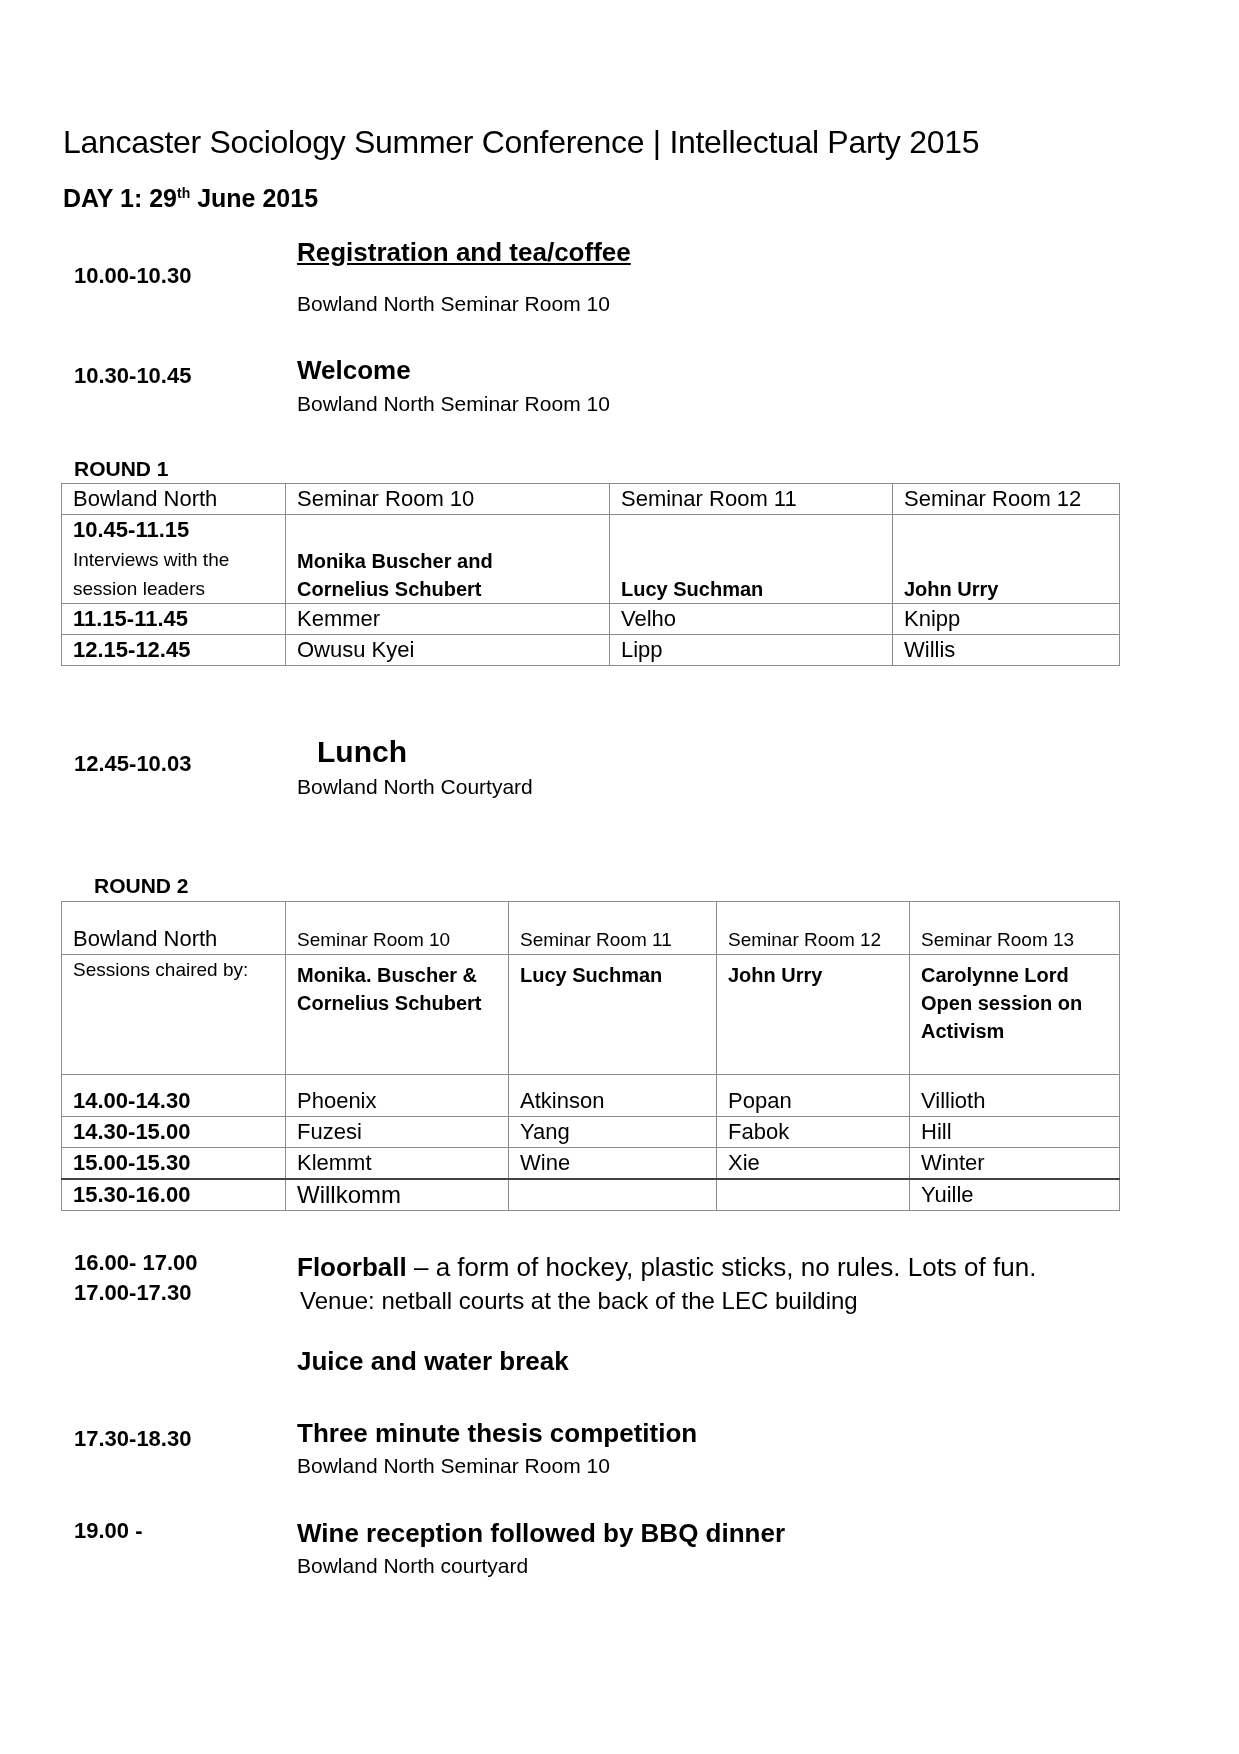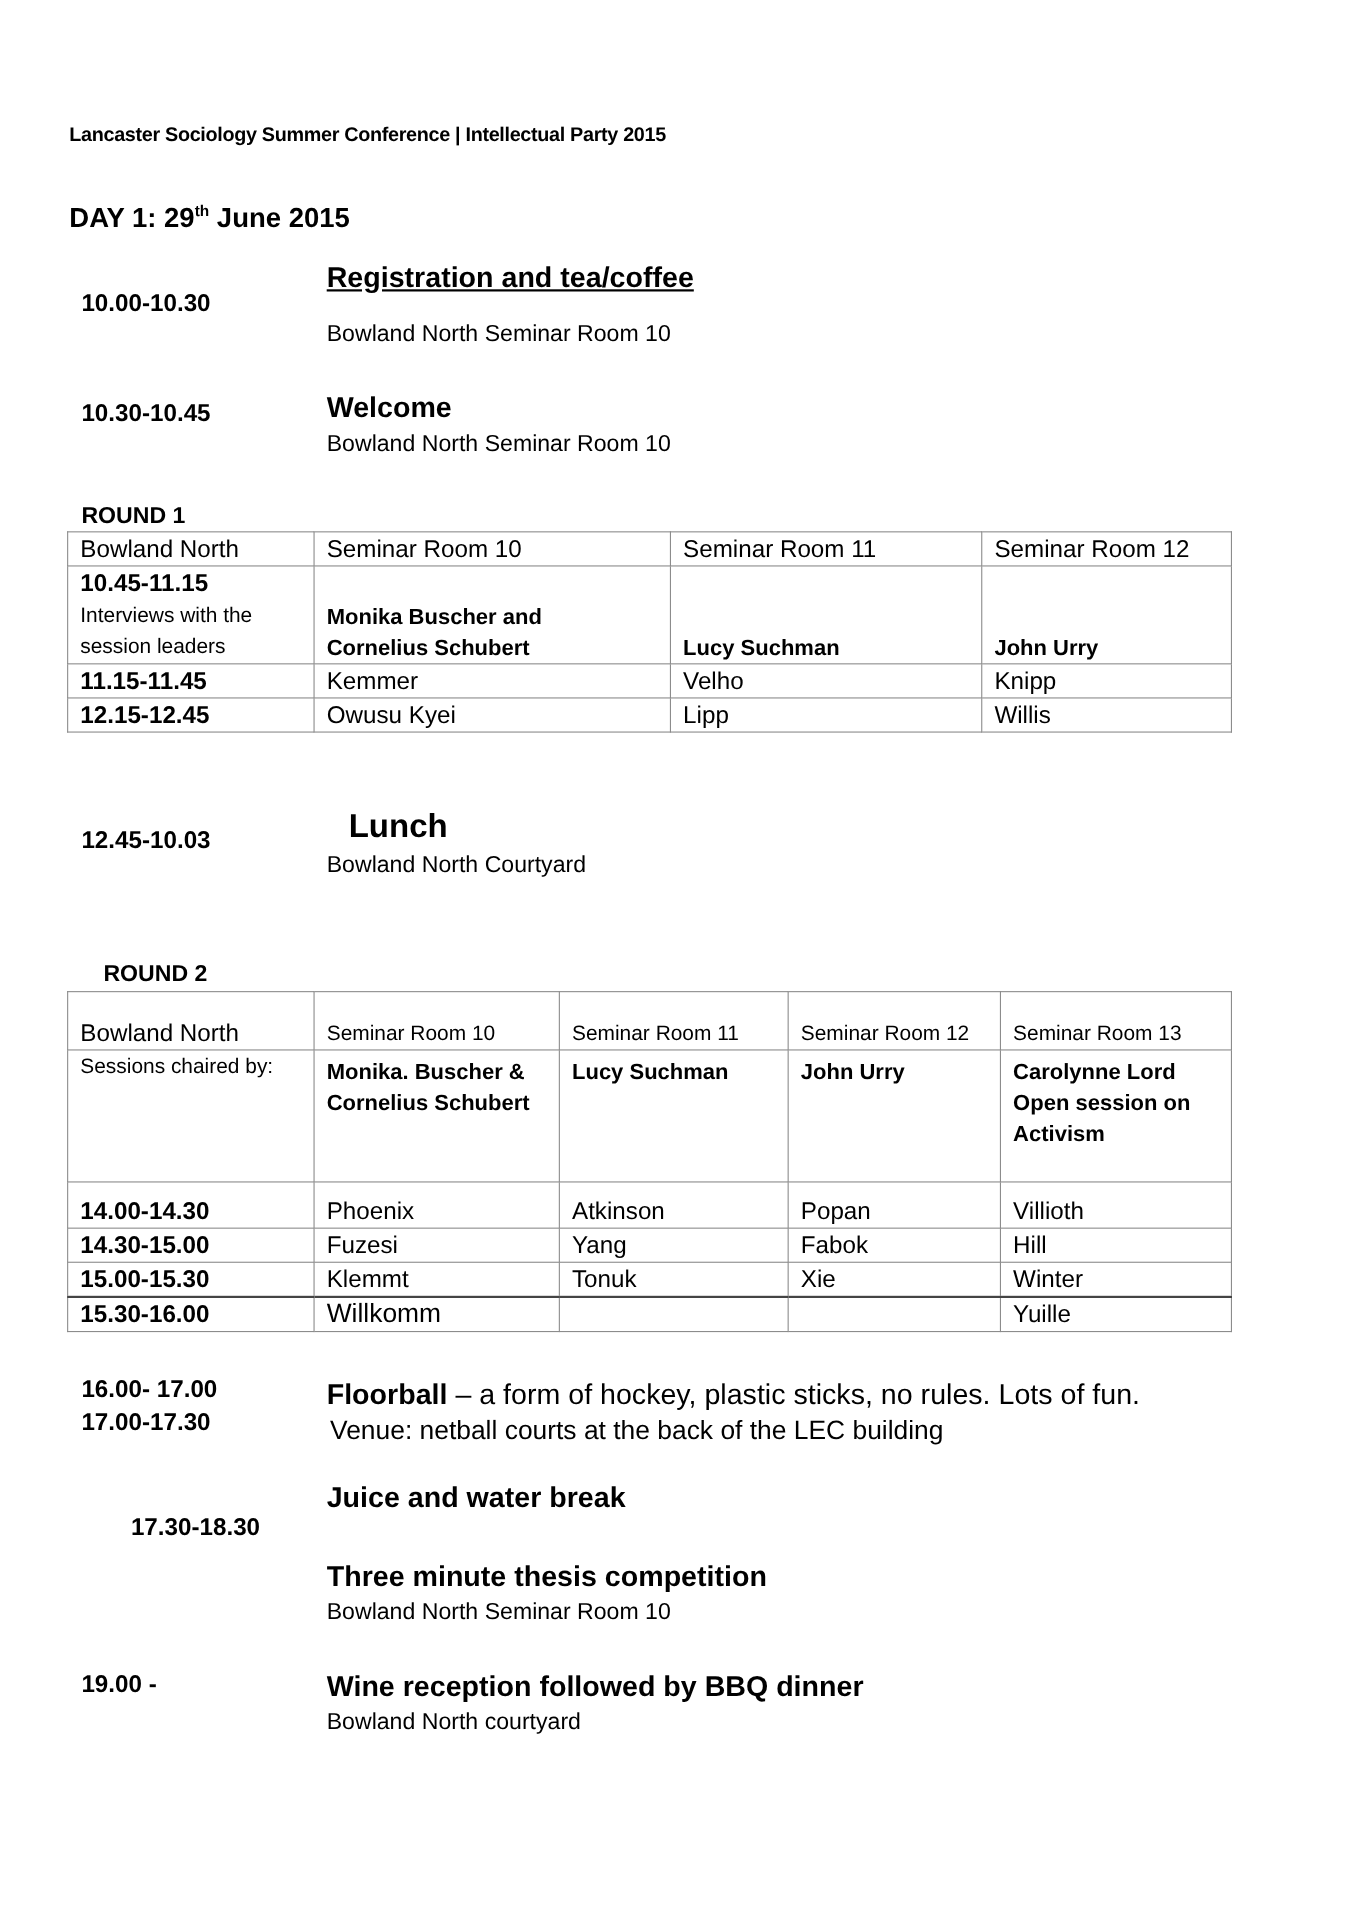--- a/index.html
+++ b/index.html
@@ -1,19 +1,19 @@
 <!DOCTYPE html>
 <html><head>
 <meta charset="utf-8">
 <style>
   html, body { margin:0; padding:0; background:#ffffff; }
   body { width:1239px; height:1754px; position:relative; overflow:hidden;
          font-family:"Liberation Sans", "DejaVu Sans", sans-serif; color:#000; }
   .abs { position:absolute; }
-  .title { left:63px; top:112px; font-size:18px; font-weight:bold; letter-spacing:-0.3px; white-space:nowrap; }
+  .title { left:63px; top:124px; font-size:32px; font-weight:normal; letter-spacing:-0.3px; white-space:nowrap; }
   .day { left:63px; top:184px; font-size:25px; font-weight:bold; white-space:nowrap; }
   .day sup { font-size:14px; vertical-align:super; line-height:0; }
   .ev-time { position:absolute; left:74px; font-size:22px; font-weight:bold; white-space:nowrap; }
   .ev-title { position:absolute; left:297px; font-size:26px; font-weight:bold; white-space:nowrap; }
   .ev-title.big { font-size:30px; }
   .ev-title .rest { font-weight:normal; }
   .ev-sub { position:absolute; left:297px; font-size:21px; white-space:nowrap; }
   .ev-sub.small { font-size:24px; left:300px; }
   .round-label { position:absolute; left:74px; font-size:21px; font-weight:bold; }
 
@@ -144,21 +144,21 @@
     <tr>
       <td class="b">14.30-15.00</td>
       <td>Fuzesi</td>
       <td>Yang</td>
       <td>Fabok</td>
       <td>Hill</td>
     </tr>
     <tr>
       <td class="b">15.00-15.30</td>
       <td>Klemmt</td>
-      <td>Tonuk</td>
+      <td>Wine</td>
       <td>Xie</td>
       <td>Winter</td>
     </tr>
     <tr class="strong-top">
       <td class="b">15.30-16.00</td>
       <td style="font-size:24px;">Willkomm</td>
       <td></td>
       <td></td>
       <td>Yuille</td>
     </tr>
@@ -168,21 +168,21 @@
   <div>
     <div class="ev-time" style="top:1250px;">16.00- 17.00</div>
     <div class="ev-title" style="top:1252px;"><span>Floorball</span><span class="rest"> – a form of hockey, plastic sticks, no rules. Lots of fun.</span></div>
     <div class="ev-sub small" style="top:1287px;">Venue: netball courts at the back of the LEC building</div>
   </div>
   <div>
     <div class="ev-time" style="top:1280px;">17.00-17.30</div>
     <div class="ev-title" style="top:1346px;">Juice and water break</div>
   </div>
   <div>
-    <div class="ev-time" style="top:1375px;margin-left:45px;">17.30-18.30</div>
+    <div class="ev-time" style="top:1426px;">17.30-18.30</div>
     <div class="ev-title" style="top:1418px;">Three minute thesis competition</div>
     <div class="ev-sub" style="top:1454px;">Bowland North Seminar Room 10</div>
   </div>
   <div>
     <div class="ev-time" style="top:1518px;">19.00 -</div>
     <div class="ev-title" style="top:1518px;">Wine reception followed by BBQ dinner</div>
     <div class="ev-sub" style="top:1554px;">Bowland North courtyard</div>
   </div>
 
 </div>

